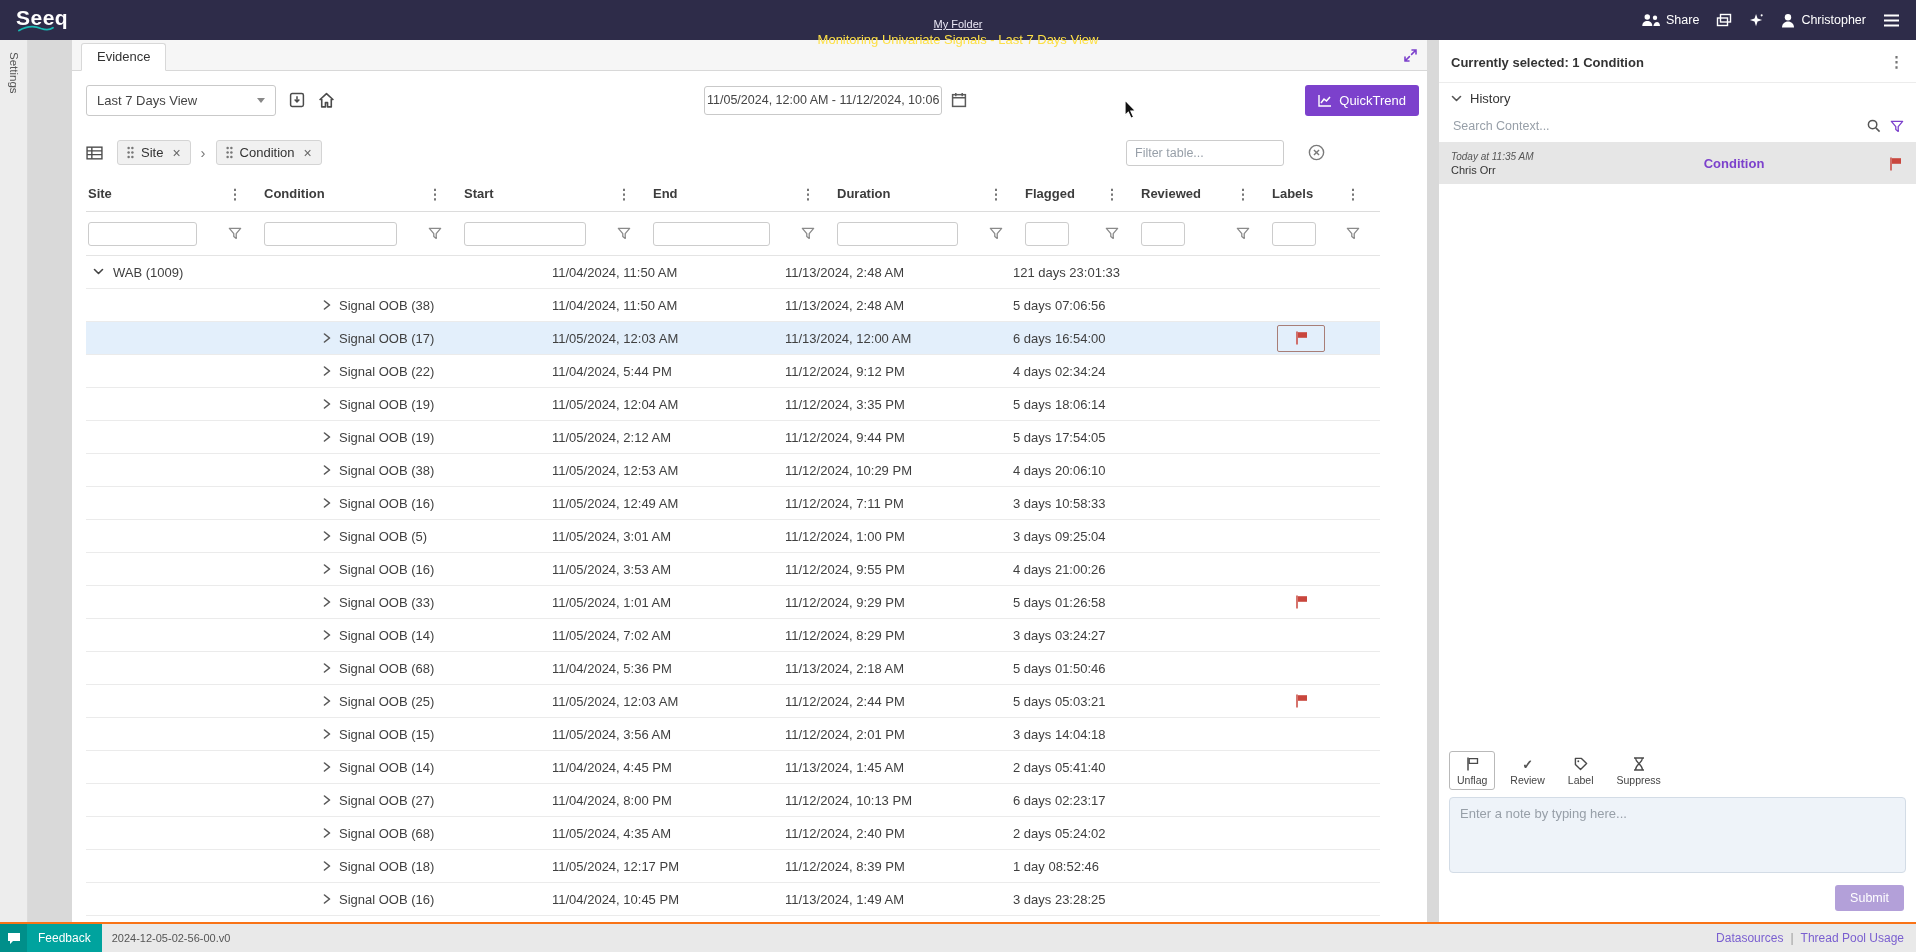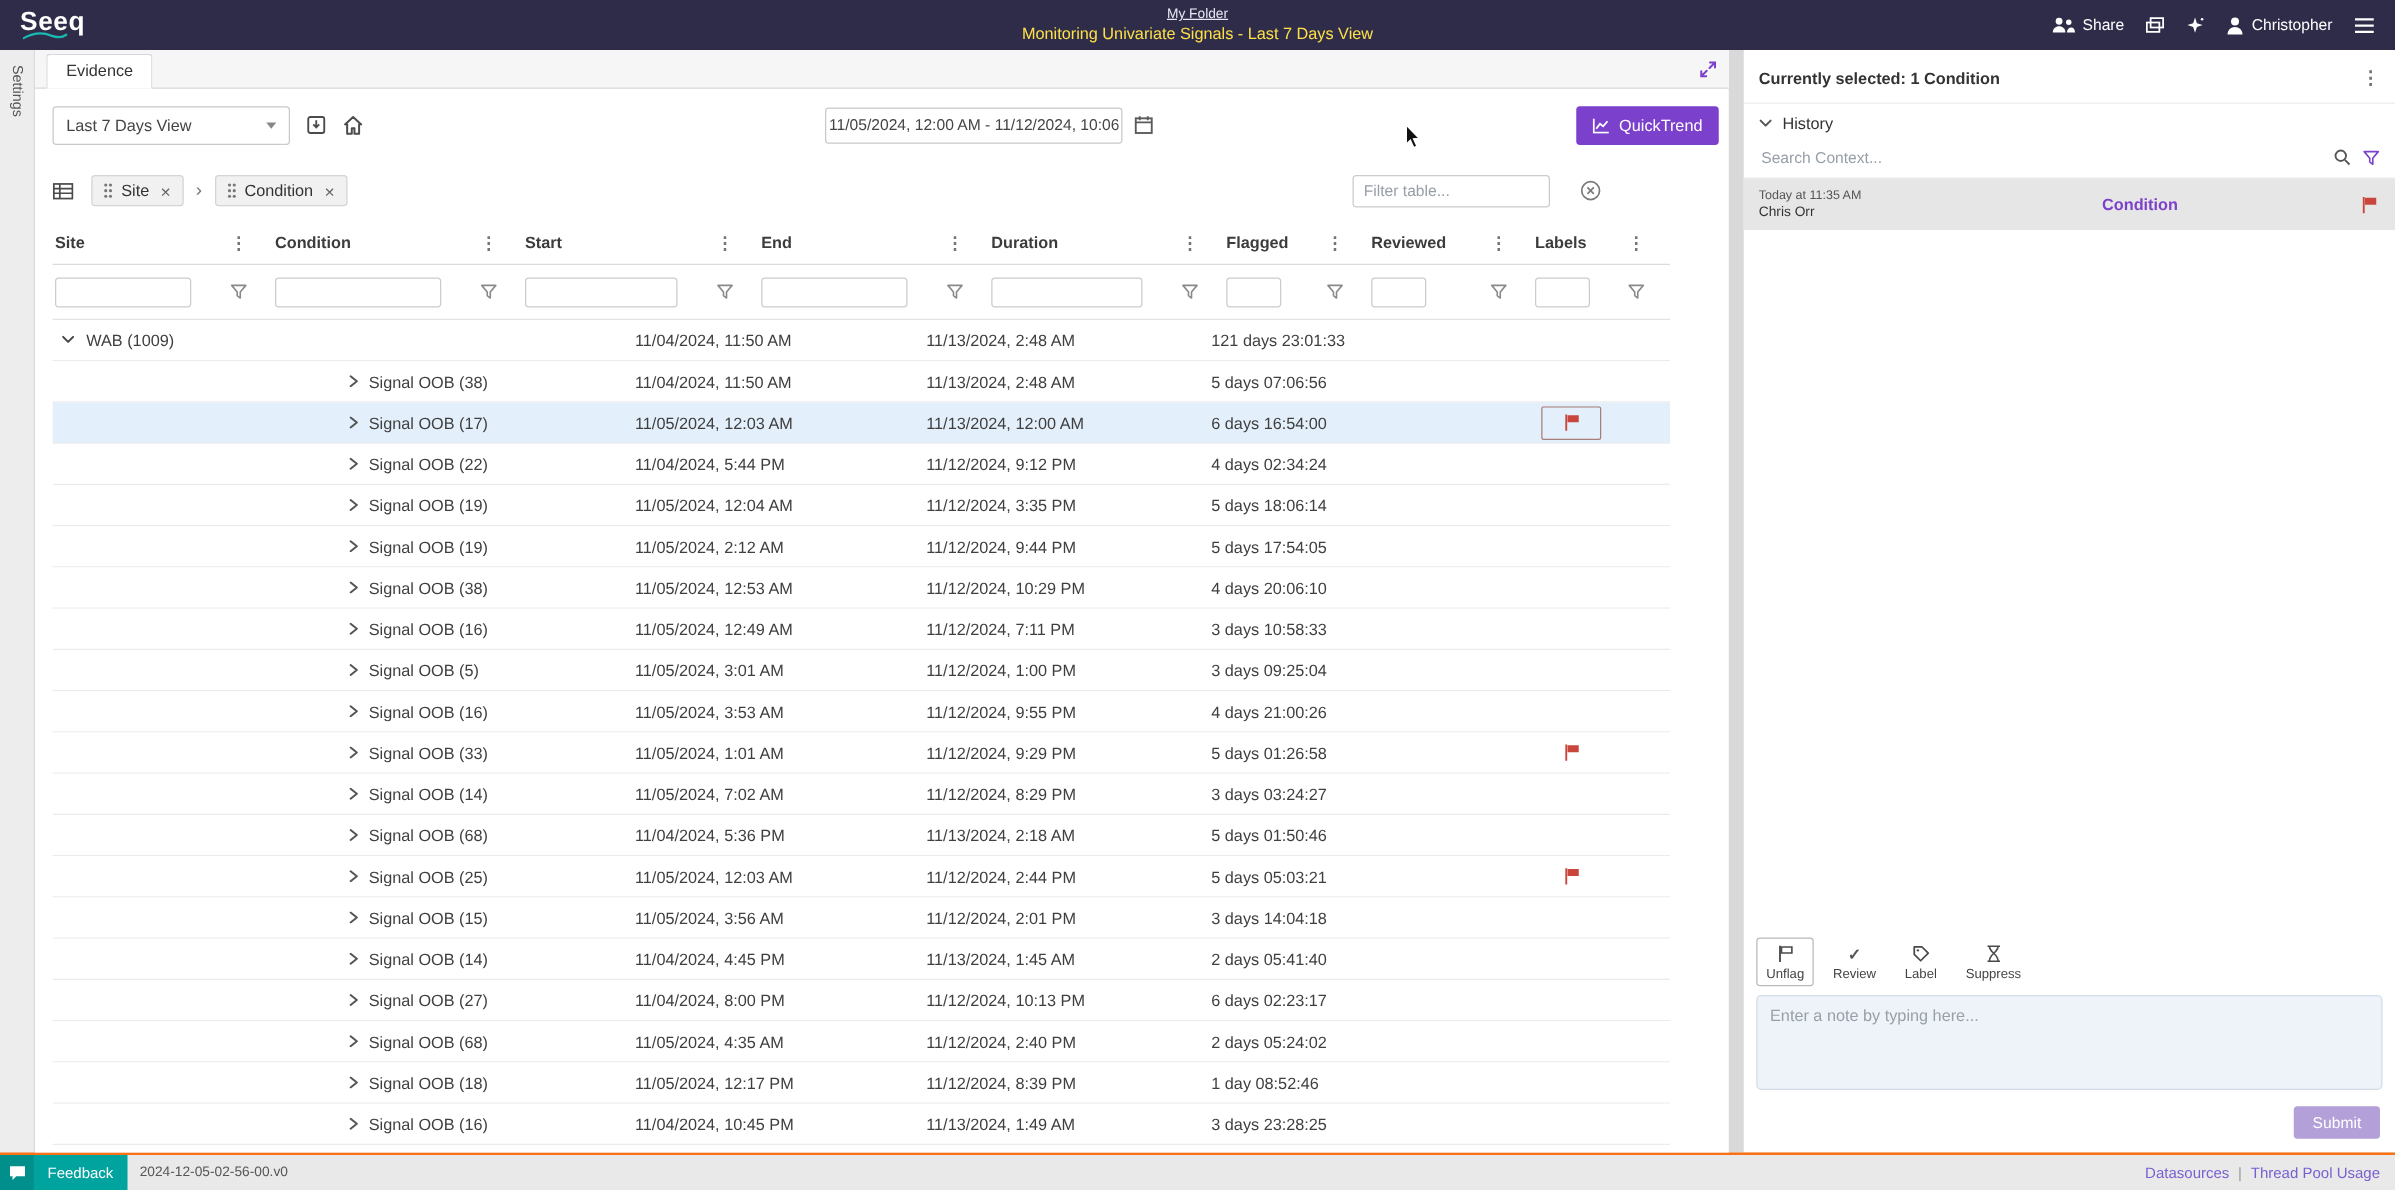--- a/index.html
+++ b/index.html
@@ -5,33 +5,33 @@
   html,body{margin:0;padding:0;}
   body{width:1916px;height:952px;overflow:hidden;background:#d9d9d9;
        font-family:"Liberation Sans",sans-serif;-webkit-font-smoothing:antialiased;position:relative;}
   .app{display:flex;flex-direction:column;width:100%;height:100%;}
 
   
   .topbar{flex:0 0 40px;background:var(--topbar-bg);display:flex;align-items:center;position:relative;padding:0 16px;z-index:5;}
   .logo-wrap{position:relative;display:flex;flex-direction:column;cursor:pointer;width:58px;}
   .logo-text{color:#fff;font-weight:bold;font-size:21px;line-height:20px;letter-spacing:.5px;}
   .logo-swoosh{margin-top:-3px;margin-left:2px;line-height:0;}
-  .topbar-center{position:absolute;left:50%;transform:translateX(-50%);text-align:center;color:#fff;top:5px;}
+  .topbar-center{position:absolute;left:50%;transform:translateX(-50%);text-align:center;color:#fff;top:18px;}
   .breadcrumb{font-size:11px;color:#e9e7f5;text-decoration:underline;cursor:pointer;}
   .topbar-title{font-size:13px;margin-top:2px;color:#fde047;}
   .topbar-right{margin-left:auto;display:flex;align-items:center;gap:17px;color:#fff;}
   .tb-item{display:flex;align-items:center;gap:6px;font-size:12.5px;cursor:pointer;}
   .tb-ico{display:flex;line-height:0;cursor:pointer;}
 
   
   .content{flex:1;display:flex;min-height:0;}
   .settings-strip{flex:0 0 27px;background:#ededed;border-right:1px solid #dcdcdc;display:flex;justify-content:center;padding-top:12px;cursor:pointer;}
   .settings-label{writing-mode:vertical-rl;font-size:11.5px;color:#555;}
 
-  .evidence-panel{flex:0 0 1355px;background:#fff;display:flex;flex-direction:column;position:relative;min-width:0;}
+  .evidence-panel{flex:0 0 1355px;background:#fff;display:flex;flex-direction:column;position:relative;min-width:0;margin-left:44px;}
   .panel-gap{flex:0 0 12px;}
   .context-panel{flex:1;background:#fff;display:flex;flex-direction:column;min-width:0;}
 
   
   .tabstrip{flex:0 0 30px;background:#f6f6f6;border-bottom:1px solid #d8d8d8;display:flex;align-items:flex-end;position:relative;}
   .tab{background:#fff;border:1px solid #d8d8d8;border-bottom:1px solid #fff;border-radius:3px 3px 0 0;
        padding:5px 15px 6px;font-size:13px;color:#333;margin-left:9px;position:relative;top:1px;cursor:pointer;}
   .expand-icon{position:absolute;right:9px;top:8px;line-height:0;cursor:pointer;}
 
   
@@ -89,21 +89,21 @@
   
   .ctx-header{display:flex;align-items:center;padding:13px 12px 11px;font-size:13px;font-weight:bold;color:#333;border-bottom:1px solid #ececec;}
   .ctx-kebab{margin-left:auto;font-size:15px;}
   .history-toggle{display:flex;align-items:center;gap:8px;padding:8px 12px 6px;font-size:13px;color:#333;cursor:pointer;}
   .ht-chev{line-height:0;}
   .search-row{display:flex;align-items:center;padding:6px 12px 8px;border-bottom:1px solid #e6e6e6;gap:9px;}
   .search-row input{border:none;outline:none;flex:1;font-size:12.5px;color:#555;font-family:"Liberation Sans",sans-serif;background:transparent;}
   .sr-ico{line-height:0;cursor:pointer;}
   .history-entry{background:var(--history-row-bg);display:flex;align-items:center;padding:8px 14px 8px 12px;cursor:pointer;}
   .he-left{width:128px;flex:0 0 128px;}
-  .he-time{font-size:10px;color:#555;}
+  .he-time{font-size:10px;font-style:italic;color:#555;}
   .he-author{font-size:11px;color:#333;margin-top:2px;}
   .he-type{flex:1;text-align:center;font-size:13px;font-weight:bold;color:var(--accent);}
   .he-flag{line-height:0;margin-left:auto;}
   .ctx-spacer{flex:1;}
   .actions-row{display:flex;gap:7px;padding:4px 10px 7px;align-items:flex-end;}
   .action-btn{display:flex;flex-direction:column;align-items:center;gap:3px;font-size:10.5px;color:#444;
        padding:5px 7px 3px;border:1px solid transparent;border-radius:3px;cursor:pointer;background:#fff;}
   .action-btn.selected{border-color:#b9b9b9;}
   .a-ico{line-height:0;}
   .a-check{font-size:13px;font-weight:bold;color:#555;line-height:13px;}

